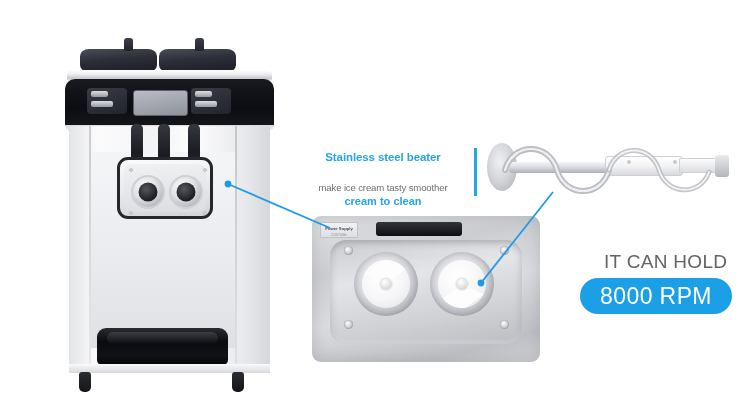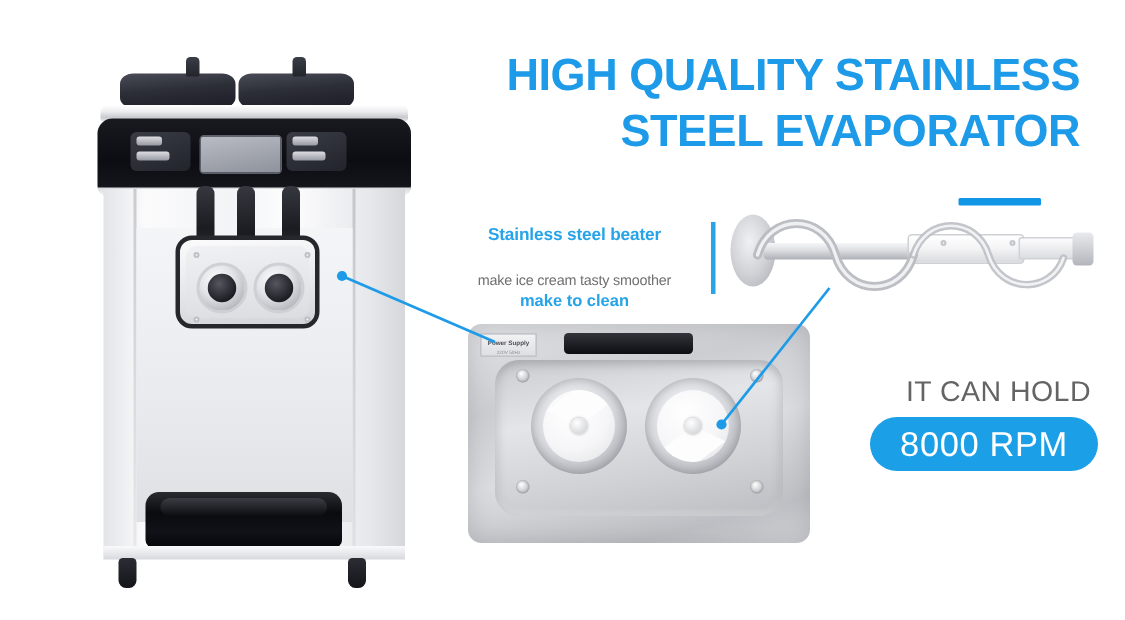--- a/index.html
+++ b/index.html
@@ -323,30 +323,25 @@
       <div class="m-screw s2"></div>
       <div class="m-screw s3"></div>
       <div class="m-screw s4"></div>
     </div>
     <div class="m-tray"></div>
     <div class="m-base"></div>
     <div class="m-foot l"></div>
     <div class="m-foot r"></div>
   </div>
 
-  <div class="headline">
-    <span class="h-line">HIGH QUALITY STAINLESS</span>
-    <span class="h-line">STEEL EVAPORATOR</span>
-    <div class="underline-bar"></div>
-  </div>
 
   <div class="callout">
     <span class="c1">Stainless steel beater</span>
     <span class="c2">make ice cream tasty smoother</span>
-    <span class="c3">make to clean</span>
+    <span class="c3">cream to clean</span>
   </div>
   <div class="divider"></div>
 
   <div class="beater">
     <div class="b-plate"></div>
     <div class="b-shaft"></div>
     <div class="b-body"></div>
     <div class="b-body2"></div>
     <div class="b-end"></div>
     <div class="b-dot d1"></div>

